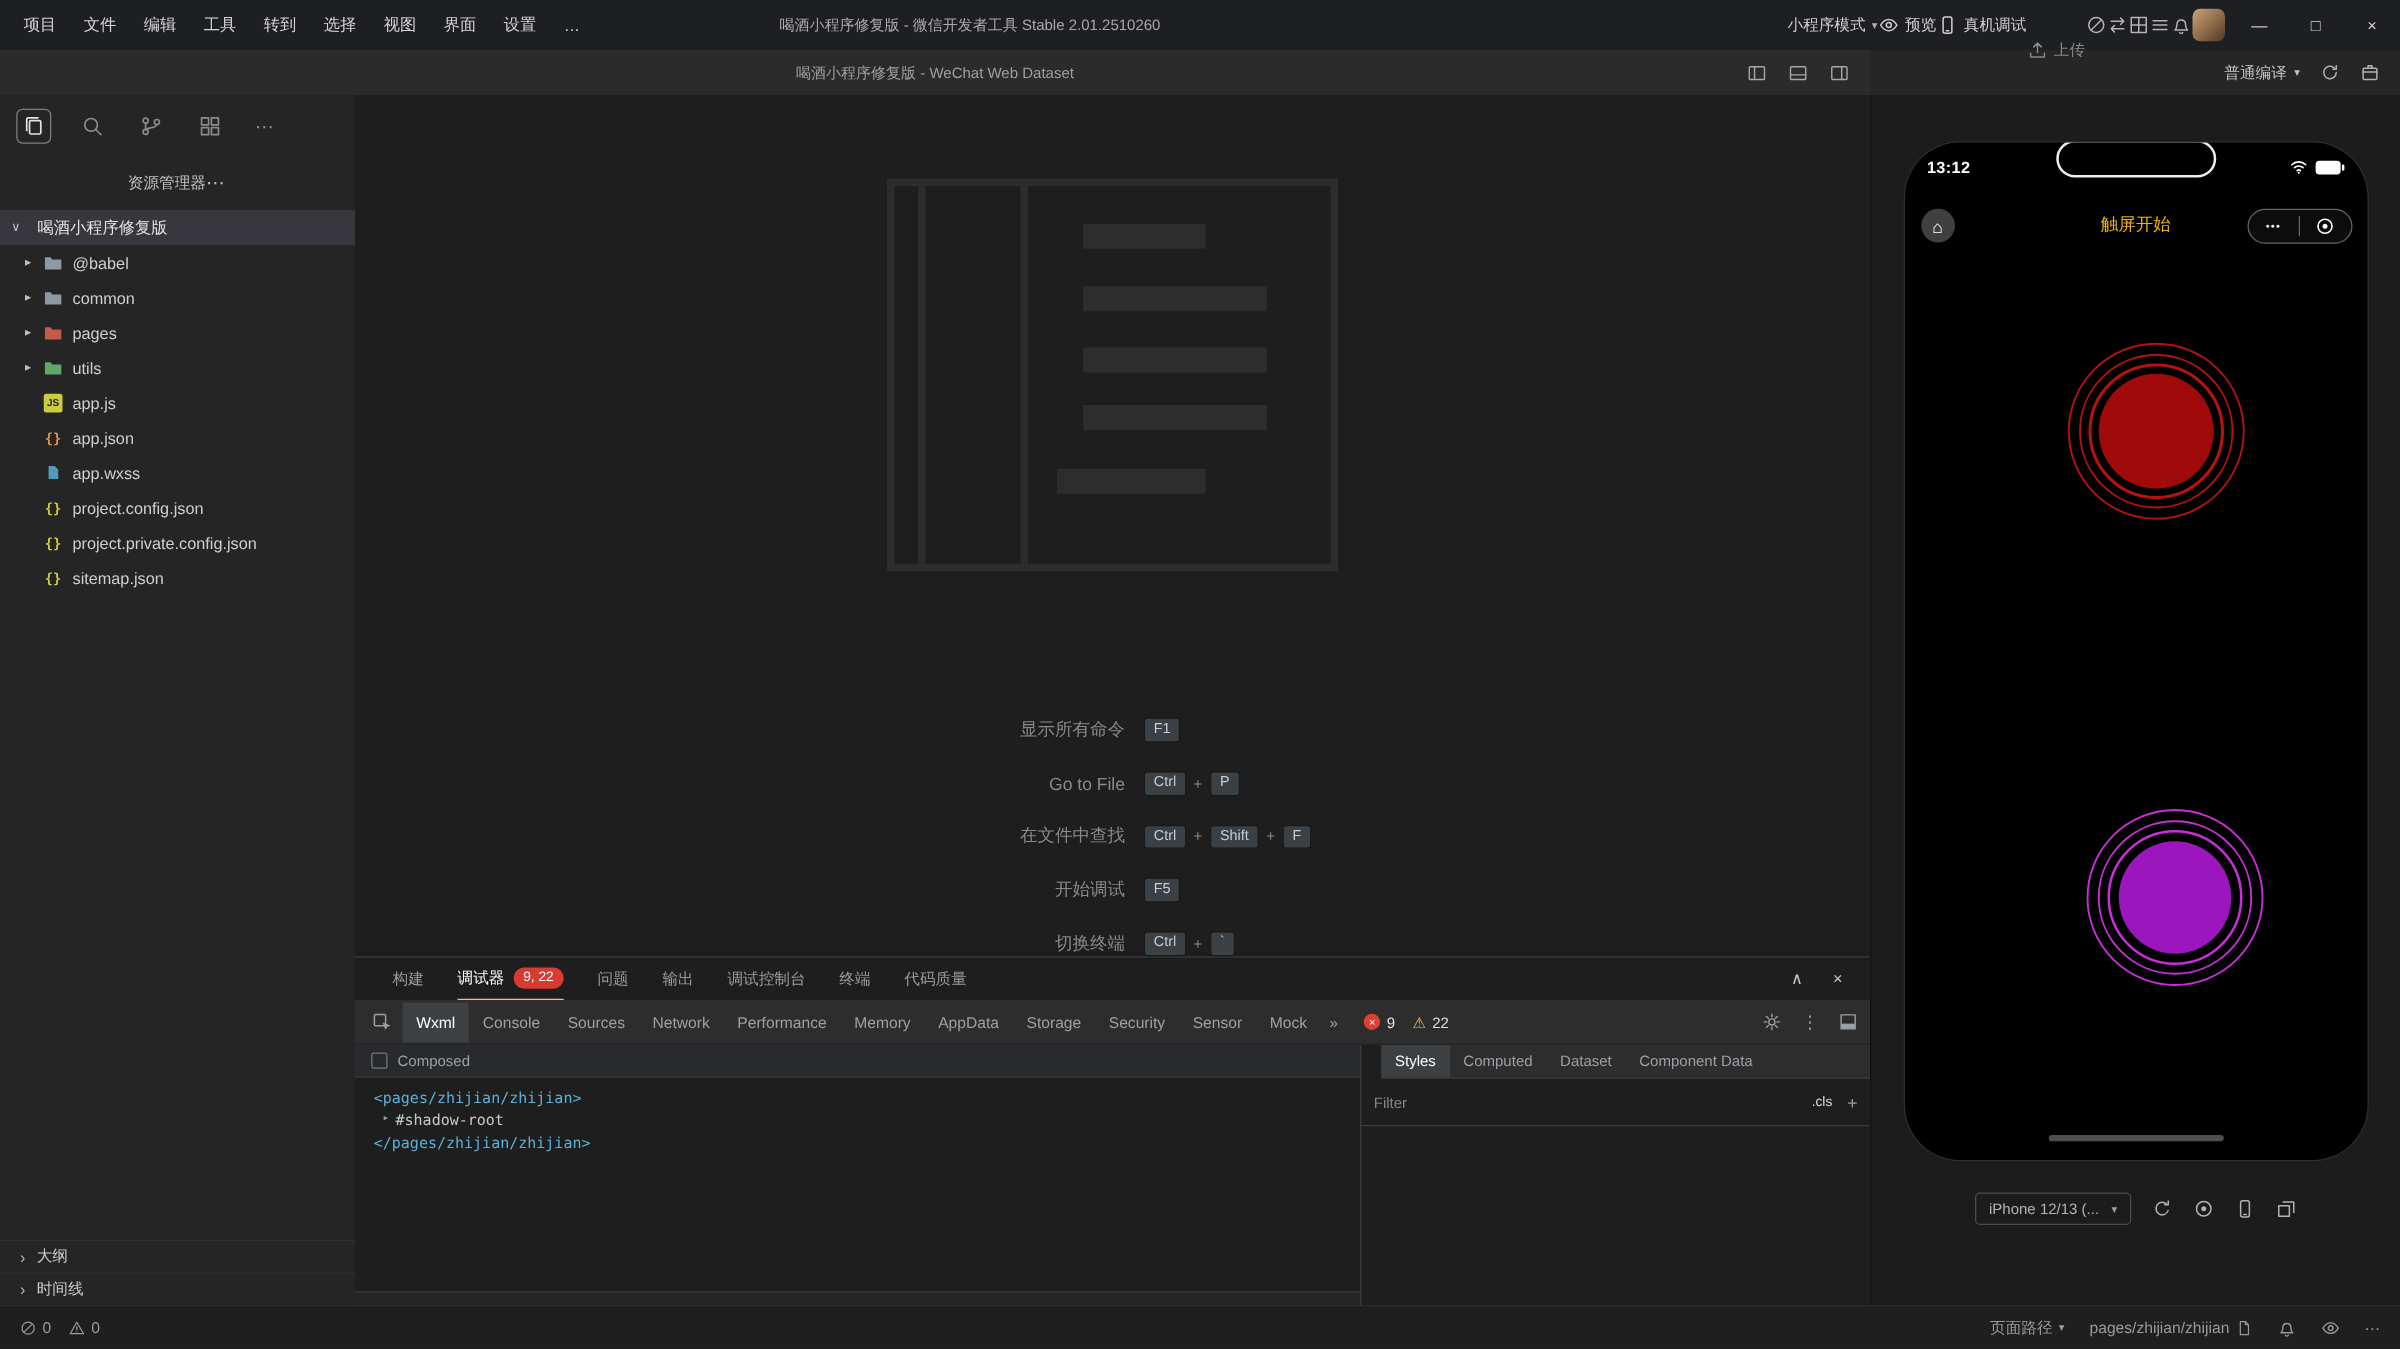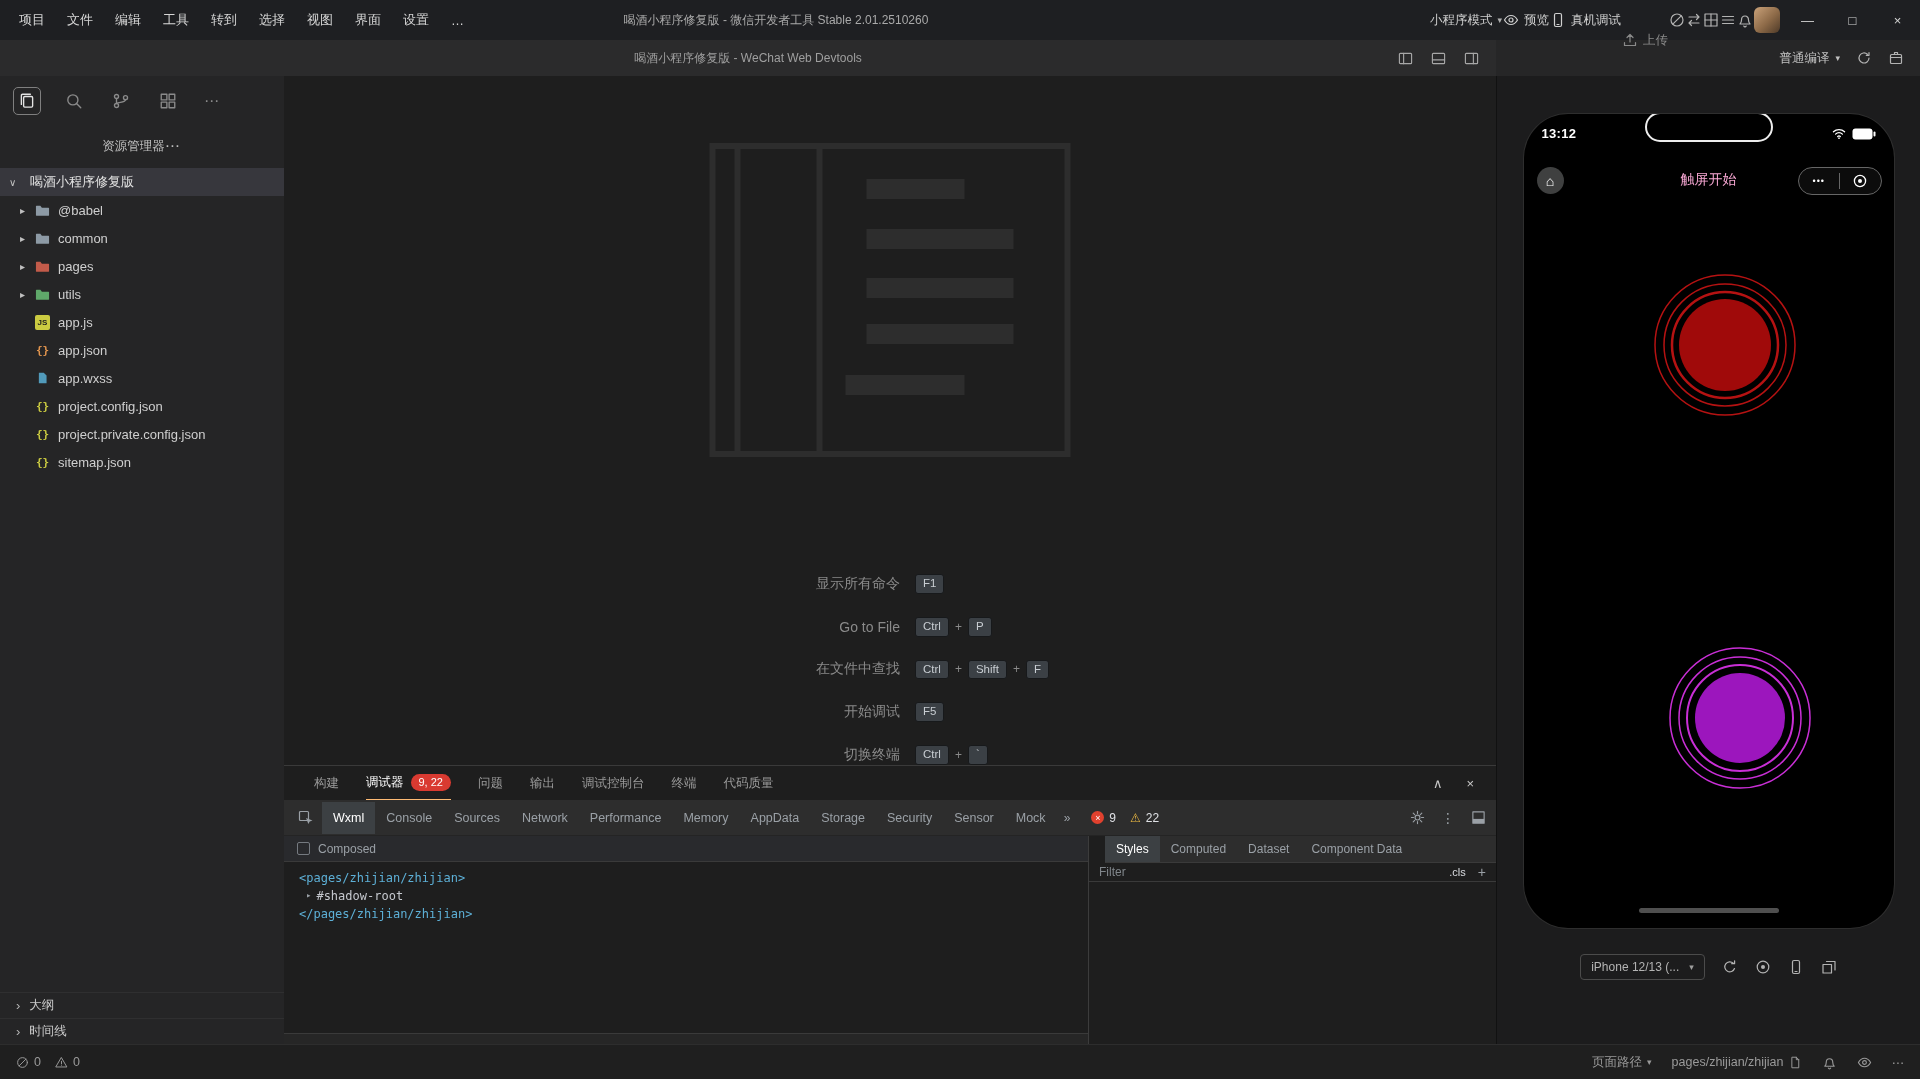--- a/index.html
+++ b/index.html
@@ -96,21 +96,21 @@
   .composed-label{color:#9aa0a6;font-size:12px;}
   .code{font-family:"DejaVu Sans Mono",monospace;font-size:12px;line-height:1.5;padding:7px 0 0 15px;}
   .tag-line{color:#5db0d7;white-space:pre;}
   .shadow-line{color:#c5c8ce;display:flex;align-items:center;gap:5px;padding-left:7px;}
   .expander{color:#9aa0a6;font-size:9px;}
   .hscroll{margin-top:auto;height:11px;border-top:1px solid #3a3a3a;background:#262626;}
   .styles-pane{width:407px;display:flex;flex-direction:column;flex-shrink:0;}
   .styles-tabs{height:27px;background:#2d2d2d;border-bottom:1px solid #3a3a3a;display:flex;flex-shrink:0;margin-left:16px;}
   .stab{color:#9aa0a6;font-size:12px;padding:0 11px;display:flex;align-items:center;white-space:nowrap;}
   .stab.active{background:#3c4043;color:#fff;}
-  .filter-row{height:19px;border-bottom:1px solid #3a3a3a;display:flex;align-items:center;padding:0 10px;gap:8px;flex-shrink:0;}
+  .filter-row{height:38px;border-bottom:1px solid #3a3a3a;display:flex;align-items:center;padding:0 10px;gap:8px;flex-shrink:0;}
   .filter-input{flex:1;background:transparent;border:none;outline:none;color:#bdc1c6;font-size:12px;font-family:inherit;}
   .filter-input::placeholder{color:#80868b;}
   .cls-label{color:#dadce0;font-size:11px;}
   .add-btn{color:#9aa0a6;font-size:14px;padding-left:4px;}
 
   
   .statusbar{height:35px;border-top:1px solid #2d2d2d;background:#1f1f1f;display:flex;align-items:center;padding:0 16px;color:#9a9a9a;font-size:12.5px;flex-shrink:0;}
   .sb-left{display:flex;align-items:center;gap:14px;}
   .sb-item{display:flex;align-items:center;gap:5px;}
   .sb-right{margin-left:auto;display:flex;align-items:center;gap:20px;}
@@ -118,21 +118,21 @@
 
   
   .simulator{width:424px;background:#1c1c1d;border-left:1px solid #111;display:flex;flex-direction:column;align-items:center;flex-shrink:0;}
   .phone{margin-top:38px;width:370px;height:814px;background:#000;border-radius:44px;position:relative;box-shadow:0 0 0 1px #2e2e2e;flex-shrink:0;overflow:hidden;}
   .cap-top{position:absolute;top:-2px;left:50%;transform:translateX(-50%);width:128px;height:30px;border:2px solid #ededed;border-radius:16px;}
   .phone-status{position:absolute;top:12px;left:0;right:0;display:flex;align-items:center;justify-content:space-between;padding:0 18px;color:#fff;}
   .p-time{font-size:13px;font-weight:bold;letter-spacing:.3px;}
   .p-sticons{display:flex;align-items:center;gap:5px;color:#fff;}
   .phone-nav{position:absolute;top:48px;left:0;right:0;height:38px;}
   .home-btn{position:absolute;left:13px;top:5px;width:27px;height:27px;border-radius:50%;background:#3f4040;display:flex;align-items:center;justify-content:center;color:#fff;font-size:14px;}
-  .nav-title{position:absolute;left:0;right:0;top:9px;text-align:center;color:#f9a8d4;font-size:14px;}
+  .nav-title{position:absolute;left:0;right:0;top:9px;text-align:center;color:#eab308;font-size:14px;}
   .capsule{position:absolute;right:12px;top:5px;width:84px;height:28px;border:1px solid #666;background:rgba(20,20,20,.6);border-radius:14px;display:flex;align-items:center;}
   .capsule-dots{flex:1;text-align:center;color:#fff;font-size:9px;letter-spacing:1px;}
   .capsule-div{width:1px;height:16px;background:#666;}
   .capsule-circle{flex:1;display:flex;align-items:center;justify-content:center;color:#fff;}
   .target{position:absolute;}
   .t-red{left:116px;top:146px;}
   .t-purple{left:131px;top:519px;}
   .home-indicator{position:absolute;bottom:15px;left:50%;transform:translateX(-50%);width:140px;height:5px;border-radius:3px;background:#4f4f4f;}
   .device-row{margin-top:26px;display:flex;align-items:center;gap:17px;color:#9e9e9e;}
   .device-select{display:flex;align-items:center;gap:10px;border:1px solid #4b4b4b;border-radius:4px;padding:5px 10px;color:#b4b4b4;font-size:12px;white-space:nowrap;}
@@ -218,21 +218,21 @@
       <span class="win-controls">
         <span class="win-btn">—</span>
         <span class="win-btn">□</span>
         <span class="win-btn">×</span>
       </span>
     </div>
   </header>
 
   <div class="subbar">
     <div class="subbar-left">
-      <span class="doc-title">喝酒小程序修复版 - WeChat Web Devtools</span>
+      <span class="doc-title">喝酒小程序修复版 - WeChat Web Dataset</span>
       <span class="pane-icons">
         <svg class="ic" width="17" height="15" viewBox="0 0 16 16">
             <rect x="1.5" y="2.5" width="13" height="11" rx="1"></rect>
             <line x1="6" y1="2.5" x2="6" y2="13.5"></line>
           </svg>
         <svg class="ic" width="17" height="15" viewBox="0 0 16 16">
             <rect x="1.5" y="2.5" width="13" height="11" rx="1"></rect>
             <line x1="1.5" y1="9.5" x2="14.5" y2="9.5"></line>
           </svg>
         <svg class="ic" width="17" height="15" viewBox="0 0 16 16">

